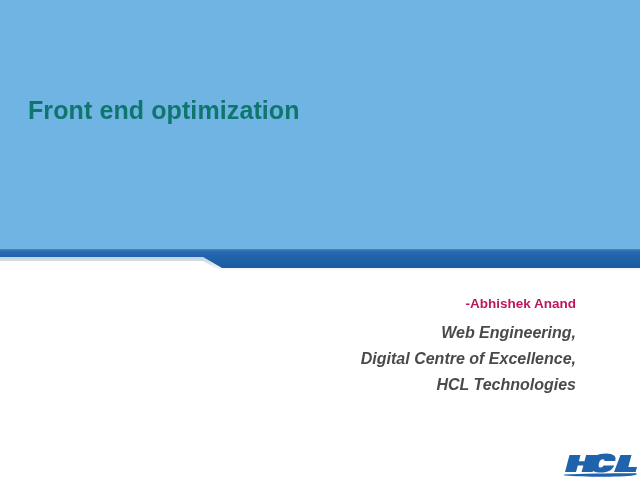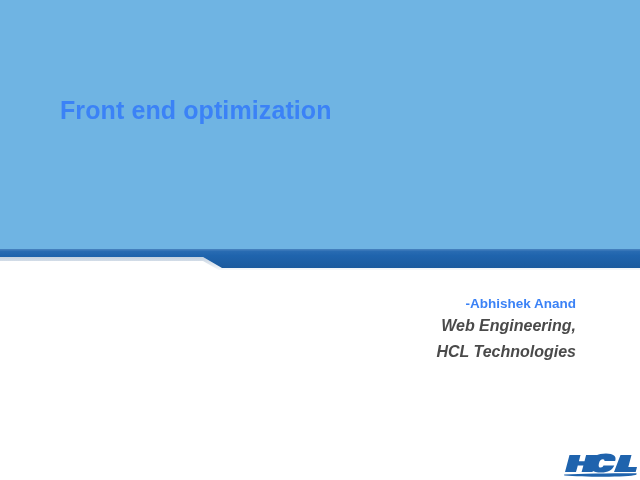--- a/index.html
+++ b/index.html
@@ -28,25 +28,25 @@
     left: 0;
     top: 0;
     width: 640px;
     height: 249px;
     background: #6fb4e3;
   }
 
   
   .slide-title {
     position: absolute;
-    left: 60px;
+    left: 28px;
     top: 96px;
     font-size: 25px;
     font-weight: bold;
-    color: #3b82f6;
+    color: #0f766e;
     letter-spacing: 0.1px;
     white-space: nowrap;
     line-height: 28px;
   }
 
   
   .accent-band {
     position: absolute;
     left: 0;
     top: 248px;
@@ -63,23 +63,23 @@
   .credits {
     position: absolute;
     right: 64px;
     top: 295px;
     text-align: right;
     color: #484848;
   }
   .credits-name {
     font-size: 13.5px;
     font-weight: bold;
-    color: #3b82f6;
+    color: #be185d;
     line-height: 17px;
-    margin-bottom: 7px;
+    margin-bottom: 14px;
     white-space: nowrap;
   }
   .credits-line {
     font-size: 16px;
     font-weight: bold;
     font-style: italic;
     color: #4a4a4a;
     line-height: 14px;
     margin-bottom: 12px;
     white-space: nowrap;
@@ -129,20 +129,21 @@
 
       <path d="M0,1 L640,1 L640,20 L222,20 L203,9 L0,9 Z" fill="url(#accentShade)"></path>
 
       <path d="M0,1 L640,1 L640,2.6 L0,2.6 Z" fill="#4d86c0" opacity="0.7"></path>
     </svg>
   </div>
 
   <div class="credits">
     <div class="credits-name">-Abhishek Anand</div>
     <div class="credits-line">Web Engineering,</div>
+    <div class="credits-line">Digital Centre of Excellence,</div>
     <div class="credits-line">HCL Technologies</div>
   </div>
 
   <div class="logo">
     <svg viewBox="0 0 76 26" aria-hidden="true">
       <g fill="#1f63ad">
 
         <path d="M6.5,3 L17.5,3 L15.9,9.2 L21.5,9.2 L23.1,3 L34.1,3 L29.6,20 L18.6,20 L20.4,13.4 L14.8,13.4 L13,20 L2,20 Z"></path>
 
         <path d="M52.2,9.0 L41.4,9.0 C41.7,7.9 41.2,7.2 39.9,7.2 C38.0,7.2 36.6,8.6 35.9,11.4 C35.2,14.2 35.9,15.6 37.8,15.6 C39.1,15.6 40.0,14.9 40.5,13.6 L51.3,13.6 C49.4,18.0 45.0,20.6 38.2,20.6 C29.6,20.6 25.2,17.0 26.9,10.9 C28.6,4.8 35.0,1.6 43.0,1.6 C50.5,1.6 53.8,4.5 52.2,9.0 Z"></path>

